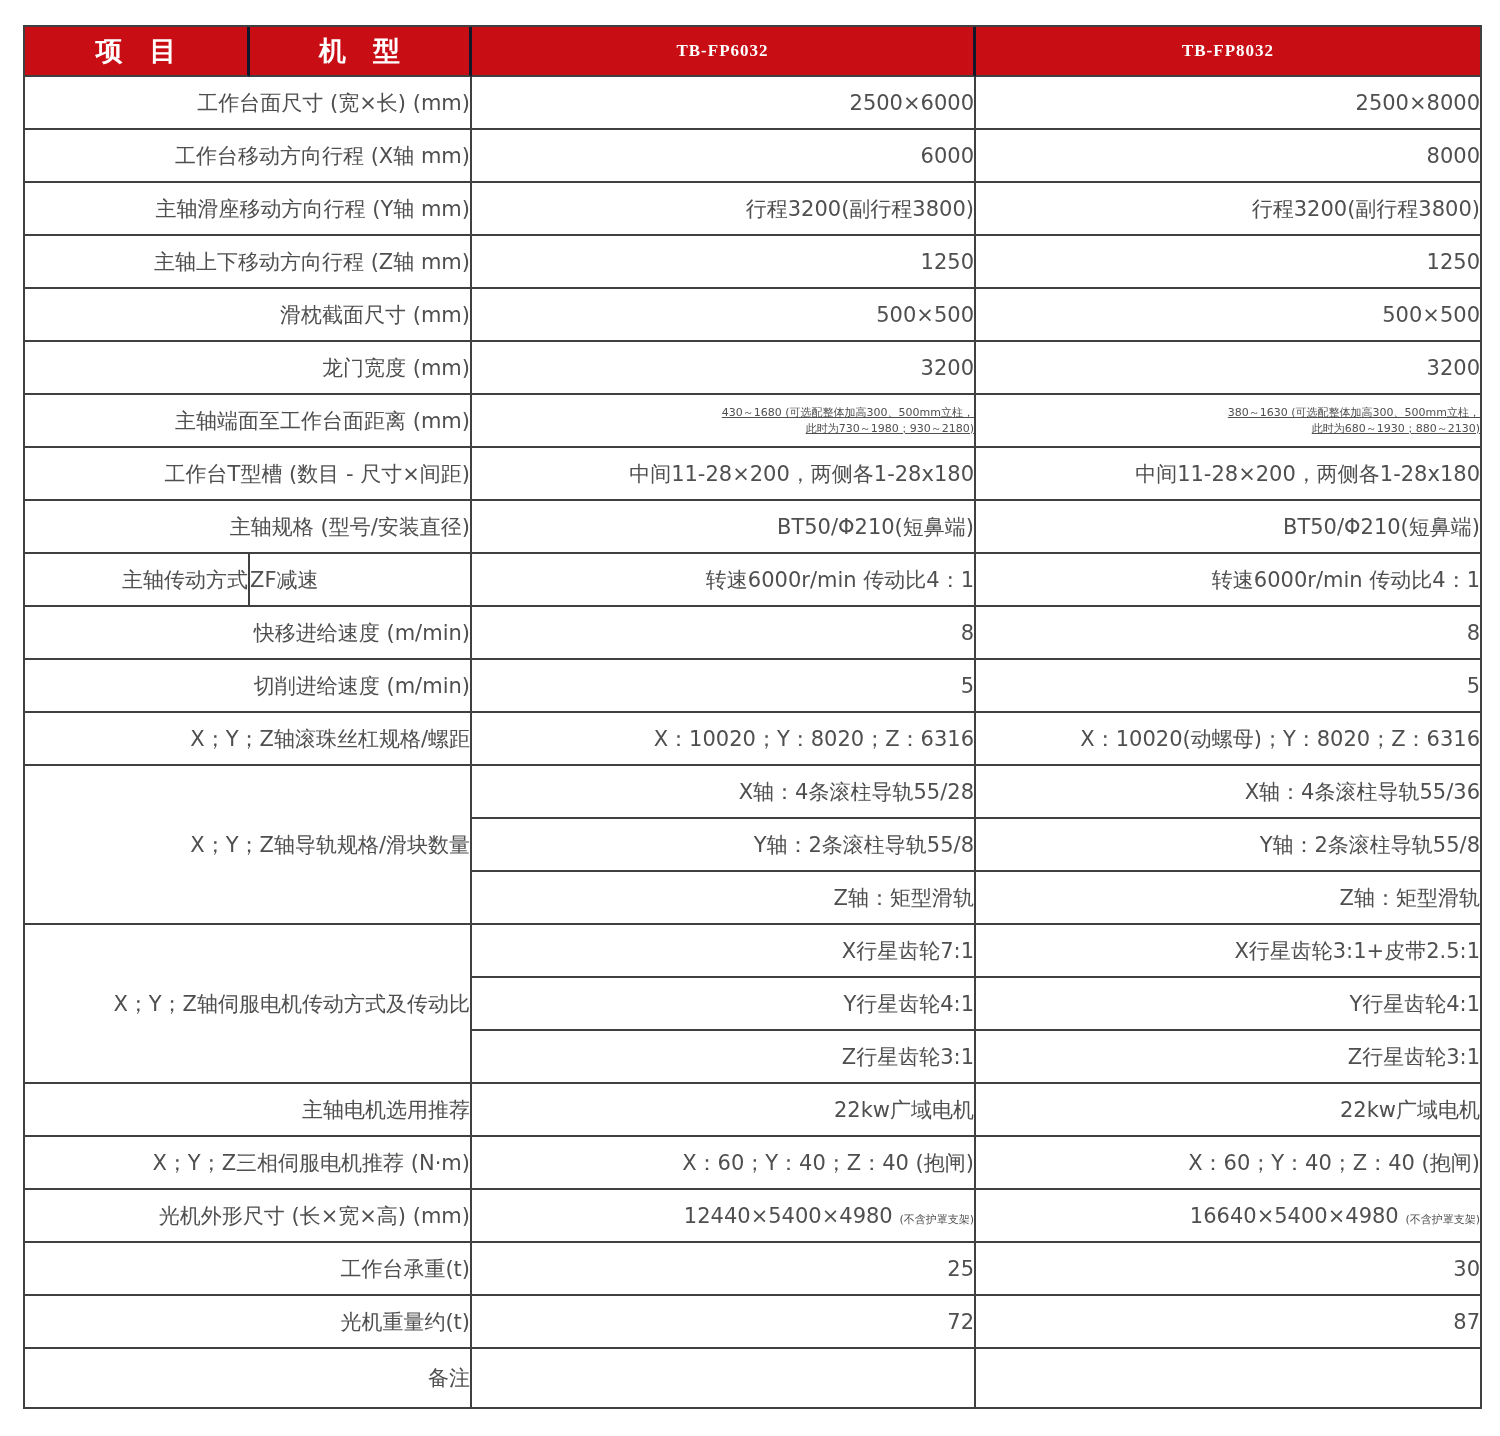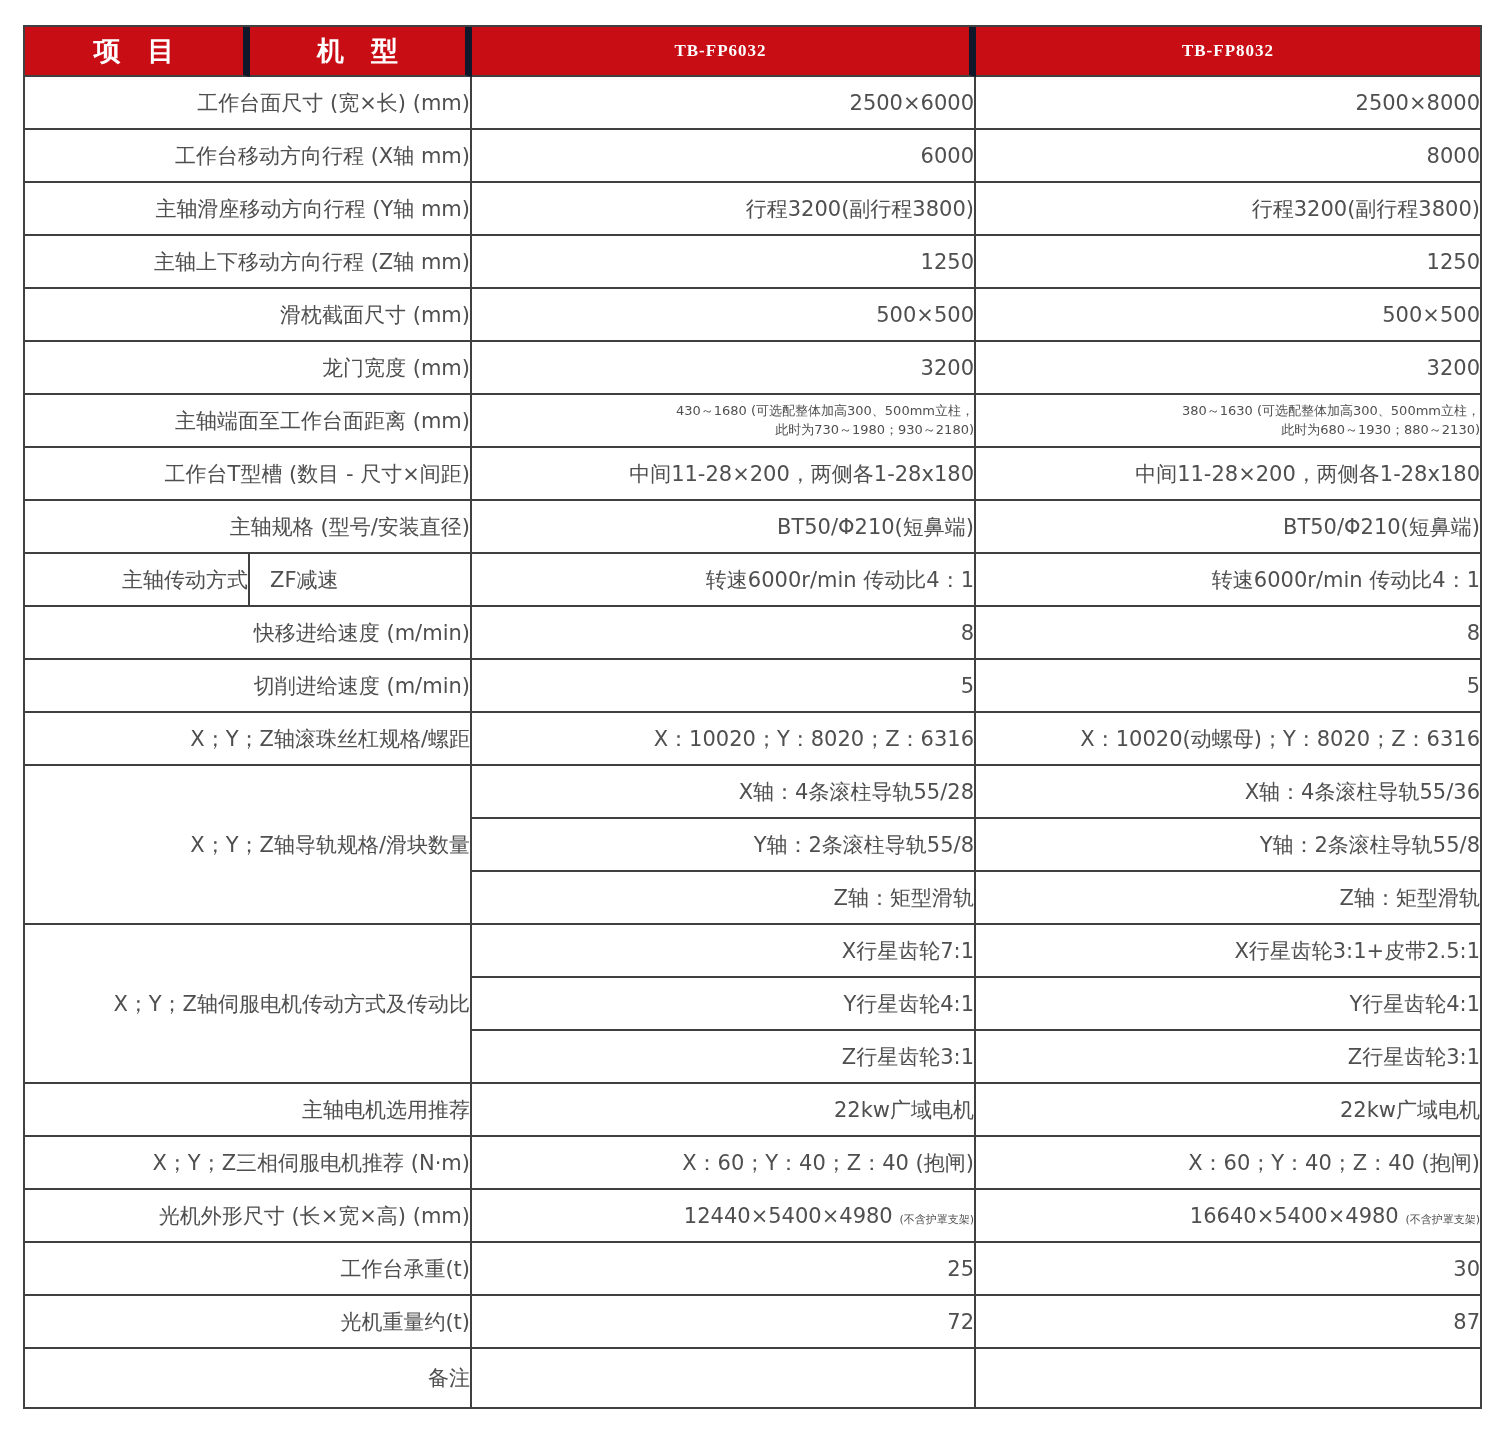--- a/index.html
+++ b/index.html
@@ -13,38 +13,38 @@
     border-collapse:separate;border-spacing:0;table-layout:fixed;
     border:2px solid #404040;
   }
   col.c1{width:225px}col.c2{width:222px}col.c3{width:504px}col.c4{width:504px}
   thead tr{height:50px}
   tbody tr{height:53px}
   tbody tr.tall{height:58px}
   th{
     background:#c80d15;color:#ffffff;
     font-size:27px;font-weight:bold;text-align:center;
-    border-right:7px solid #0f172a;border-bottom:2px solid #404040;
+    border-right:3px solid #0f172a;border-bottom:2px solid #404040;
     padding:0;
   }
   th:last-child{border-right:none}
   th.model{
     font-family:"Liberation Serif","DejaVu Serif",serif;
     font-size:17px;letter-spacing:1px;
   }
   td{
     border-right:2px solid #404040;border-bottom:2px solid #404040;
     font-size:21px;padding:0;vertical-align:middle;background:#ffffff;
   }
   td:last-child{border-right:none}
   tbody tr:last-child td{border-bottom:none}
   td.lbl{text-align:right;padding-left:13px;}
-  td.lbl2{text-align:left;padding-left:20px;}
+  td.lbl2{text-align:left;}
   td.val{text-align:right;}
-  td.small{font-size:13px;line-height:1.4;white-space:pre-line;}
+  td.small{font-size:11px;line-height:1.4;white-space:pre-line;text-decoration:underline;}
   span.note{font-size:11px;}
 </style>
 </head>
 <body>
 
 <table class="spec">
   <colgroup>
       <col class="c1">
       <col class="c2">
       <col class="c3">

